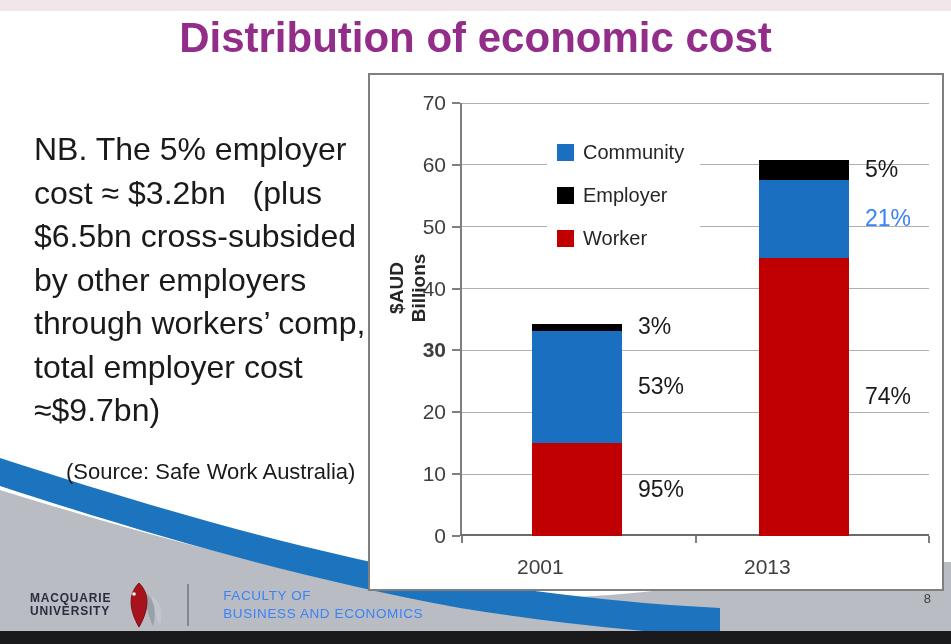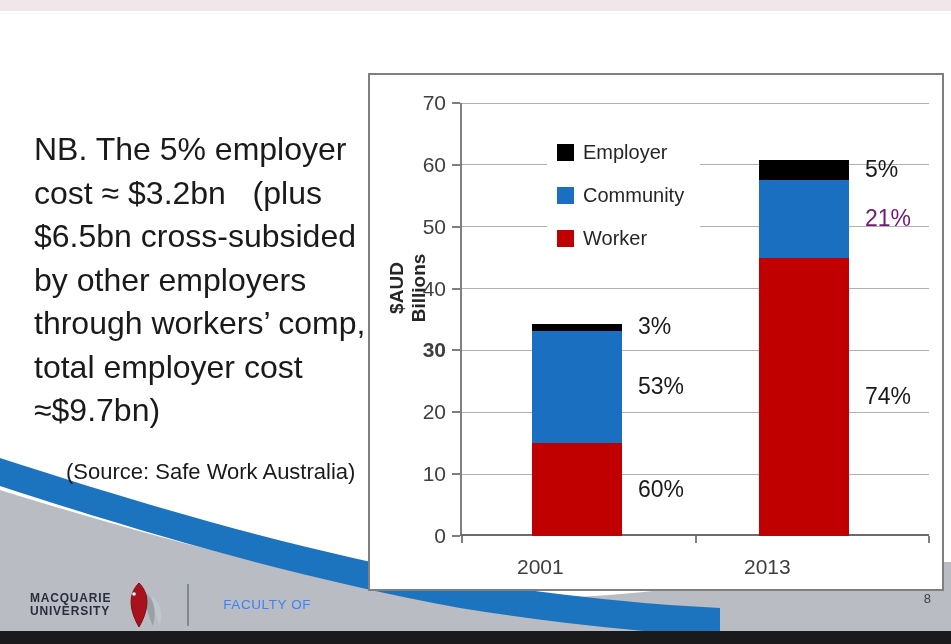--- a/index.html
+++ b/index.html
@@ -45,20 +45,21 @@
   #bottom-bar{position:absolute;left:0;top:631px;width:100%;height:13px;background:#1a1a1c;z-index:5;}
   #page-number{position:absolute;right:20px;top:591px;font-size:13px;color:#3f3f3f;z-index:5;}
 </style>
 </head>
 <body>
 
 <div id="slide">
 
   <div id="top-strip" style="background: rgb(241, 231, 235);"></div>
 
+  <h1 id="title" style="color: rgb(147, 45, 138);">Distribution of economic cost</h1>
 
   <div id="left-panel">
     <p id="note">NB. The 5% employer cost ≈ $3.2bn   (plus $6.5bn cross-subsided by other employers through workers’ comp, total employer cost ≈$9.7bn)</p>
     <p id="source">(Source: Safe Work Australia)</p>
   </div>
 
   <svg id="swoosh" viewBox="0 0 951 644" preserveAspectRatio="none">
     <path id="swoosh-gray" d="M0,490 C150,536 280,572 420,592 C600,618 800,560 951,562 L951,644 L0,644 Z" fill="#b9bcc3"></path>
     <path id="swoosh-blue" d="M0,458 C160,510 300,550 460,580 C560,596 640,604 720,608 L720,636 C640,632 560,624 460,608 C300,578 160,538 0,486 Z" fill="#1b74bd"></path>
   </svg>
@@ -90,41 +91,41 @@
         <div class="ytickmark" style="top: 60.8571px;"></div>
         <div class="yticklab" style="top: 49.8571px; color: rgb(63, 63, 63);">60</div>
         <div class="gridline" style="top: -0.5px; background: rgb(176, 176, 176);"></div>
         <div class="ytickmark" style="top: -1px;"></div>
         <div class="yticklab" style="top: -12px; color: rgb(63, 63, 63);">70</div>
         <div class="baseline"></div>
         <div class="xtickmark" style="left: -1px;"></div>
         <div class="xtickmark" style="left: 232.5px;"></div>
         <div class="xtickmark" style="left: 466px;"></div>
         <div class="bar-seg" style="left: 70px; top: 340.214px; width: 90px; height: 92.7857px; background: rgb(192, 0, 0);"></div>
-        <div class="pct" style="left: 176px; top: 372.607px; color: rgb(26, 26, 26);">60%</div>
+        <div class="pct" style="left: 176px; top: 372.607px; color: rgb(26, 26, 26);">95%</div>
         <div class="bar-seg" style="left: 70px; top: 227.634px; width: 90px; height: 112.58px; background: rgb(27, 111, 193);"></div>
         <div class="pct" style="left: 176px; top: 269.924px; color: rgb(26, 26, 26);">53%</div>
         <div class="bar-seg" style="left: 70px; top: 220.83px; width: 90px; height: 6.80429px; background: rgb(0, 0, 0);"></div>
         <div class="pct" style="left: 176px; top: 210.232px; color: rgb(26, 26, 26);">3%</div>
         <div class="cat" style="left: 55px; color: rgb(63, 63, 63);">2001</div>
         <div class="bar-seg" style="left: 297px; top: 154.643px; width: 90px; height: 278.357px; background: rgb(192, 0, 0);"></div>
         <div class="pct" style="left: 403px; top: 279.821px; color: rgb(26, 26, 26);">74%</div>
         <div class="bar-seg" style="left: 297px; top: 76.7029px; width: 90px; height: 77.94px; background: rgb(27, 111, 193);"></div>
-        <div class="pct" style="left: 403px; top: 101.673px; color: #701a75;">21%</div>
+        <div class="pct" style="left: 403px; top: 101.673px; color: #3b82f6;">21%</div>
         <div class="bar-seg" style="left: 297px; top: 56.9086px; width: 90px; height: 19.7943px; background: rgb(0, 0, 0);"></div>
         <div class="pct" style="left: 403px; top: 52.8057px; color: rgb(26, 26, 26);">5%</div>
         <div class="cat" style="left: 282px; color: rgb(63, 63, 63);">2013</div>
         <div id="legend">
           <div class="leg-row">
+            <div class="leg-sq" style="background: rgb(27, 111, 193);"></div>
+            <div class="leg-lab">Community</div>
+          </div>
+          <div class="leg-row">
             <div class="leg-sq" style="background: rgb(0, 0, 0);"></div>
             <div class="leg-lab">Employer</div>
-          </div>
-          <div class="leg-row">
-            <div class="leg-sq" style="background: rgb(27, 111, 193);"></div>
-            <div class="leg-lab">Community</div>
           </div>
           <div class="leg-row">
             <div class="leg-sq" style="background: rgb(192, 0, 0);"></div>
             <div class="leg-lab">Worker</div>
           </div>
         </div>
       </div>
   </div>
 
   <div id="footer">
@@ -134,19 +135,20 @@
     </div>
     <svg id="mq-logo" width="52" height="50" viewBox="0 0 52 50">
       <path d="M33,16 C41,22 44,31 41,45 C36,36 33,26 33,16 Z" fill="#c2c6cc"></path>
       <path d="M27,13 C35,20 38,30 34,46 C29,35 26,24 27,13 Z" fill="#9aa0a8"></path>
       <path id="logo-leaf" d="M20,3 C29,12 32,26 20,47 C8,26 11,12 20,3 Z" fill="#a8121c" stroke="#7c0d14" stroke-width="1"></path>
       <circle cx="15" cy="14" r="1.8" fill="#ffffff"></circle>
     </svg>
     <div id="footer-divider"></div>
     <div id="faculty" style="color: #3b82f6; margin-left: 20px;">
       <div>FACULTY OF</div>
+      <div>BUSINESS AND ECONOMICS</div>
     </div>
   </div>
 
   <div id="bottom-bar" style="background: rgb(26, 26, 28);"></div>
   <div id="page-number">8</div>
 
 </div>
 
 </body></html>

